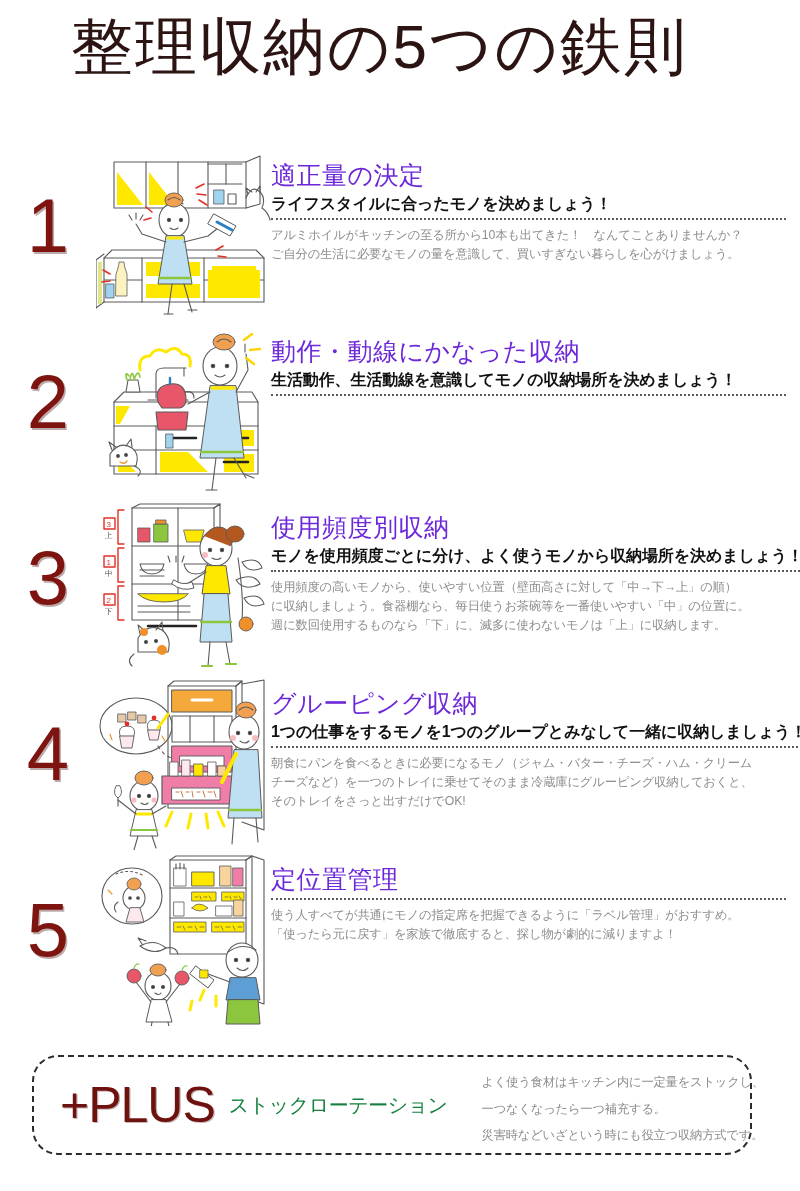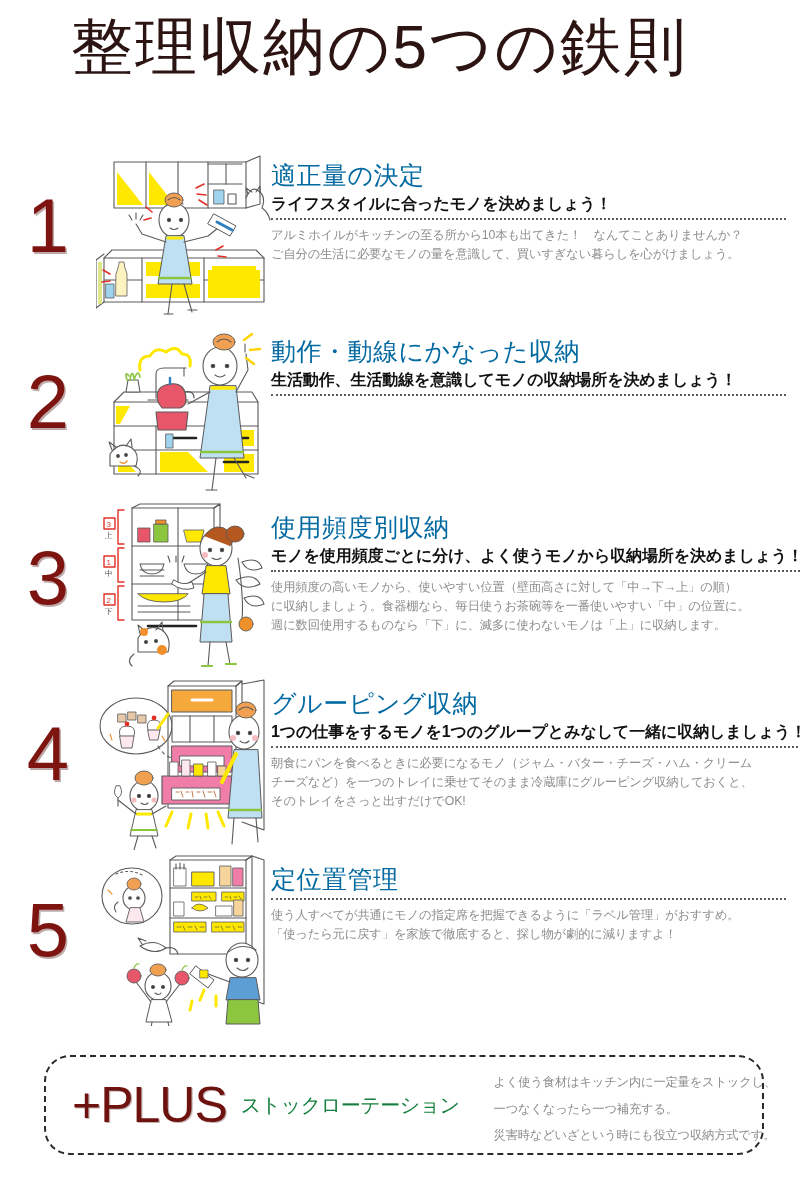--- a/index.html
+++ b/index.html
@@ -66,21 +66,21 @@
   .rule-illus svg { display: block; width: 100%; height: 100%; }
 
   .rule-body {
     flex: 1 1 auto;
     padding-top: 10px;
     padding-right: 14px;
   }
   .rule-heading {
     font-size: 25px;
     line-height: 1.22;
-    color: #0369a1;
+    color: #6d28d9;
     font-weight: 400;
     letter-spacing: 0.5px;
     margin: 0 0 3px 0;
     white-space: nowrap;
   }
   .rule-sub {
     font-size: 16px;
     line-height: 1.3;
     color: #111111;
     font-weight: bold;
@@ -97,21 +97,21 @@
     font-size: 12.3px;
     line-height: 1.55;
     color: #8d8d8d;
     letter-spacing: -0.15px;
   }
   .rule-desc div { white-space: nowrap; }
 
   
   .plus-box {
     position: absolute;
-    left: 44px;
+    left: 32px;
     top: 1055px;
     width: 720px;
     height: 100px;
     border: 2px dashed #2b2b2b;
     border-radius: 26px;
     box-sizing: border-box;
     display: flex;
     align-items: center;
   }
   .plus-word {

